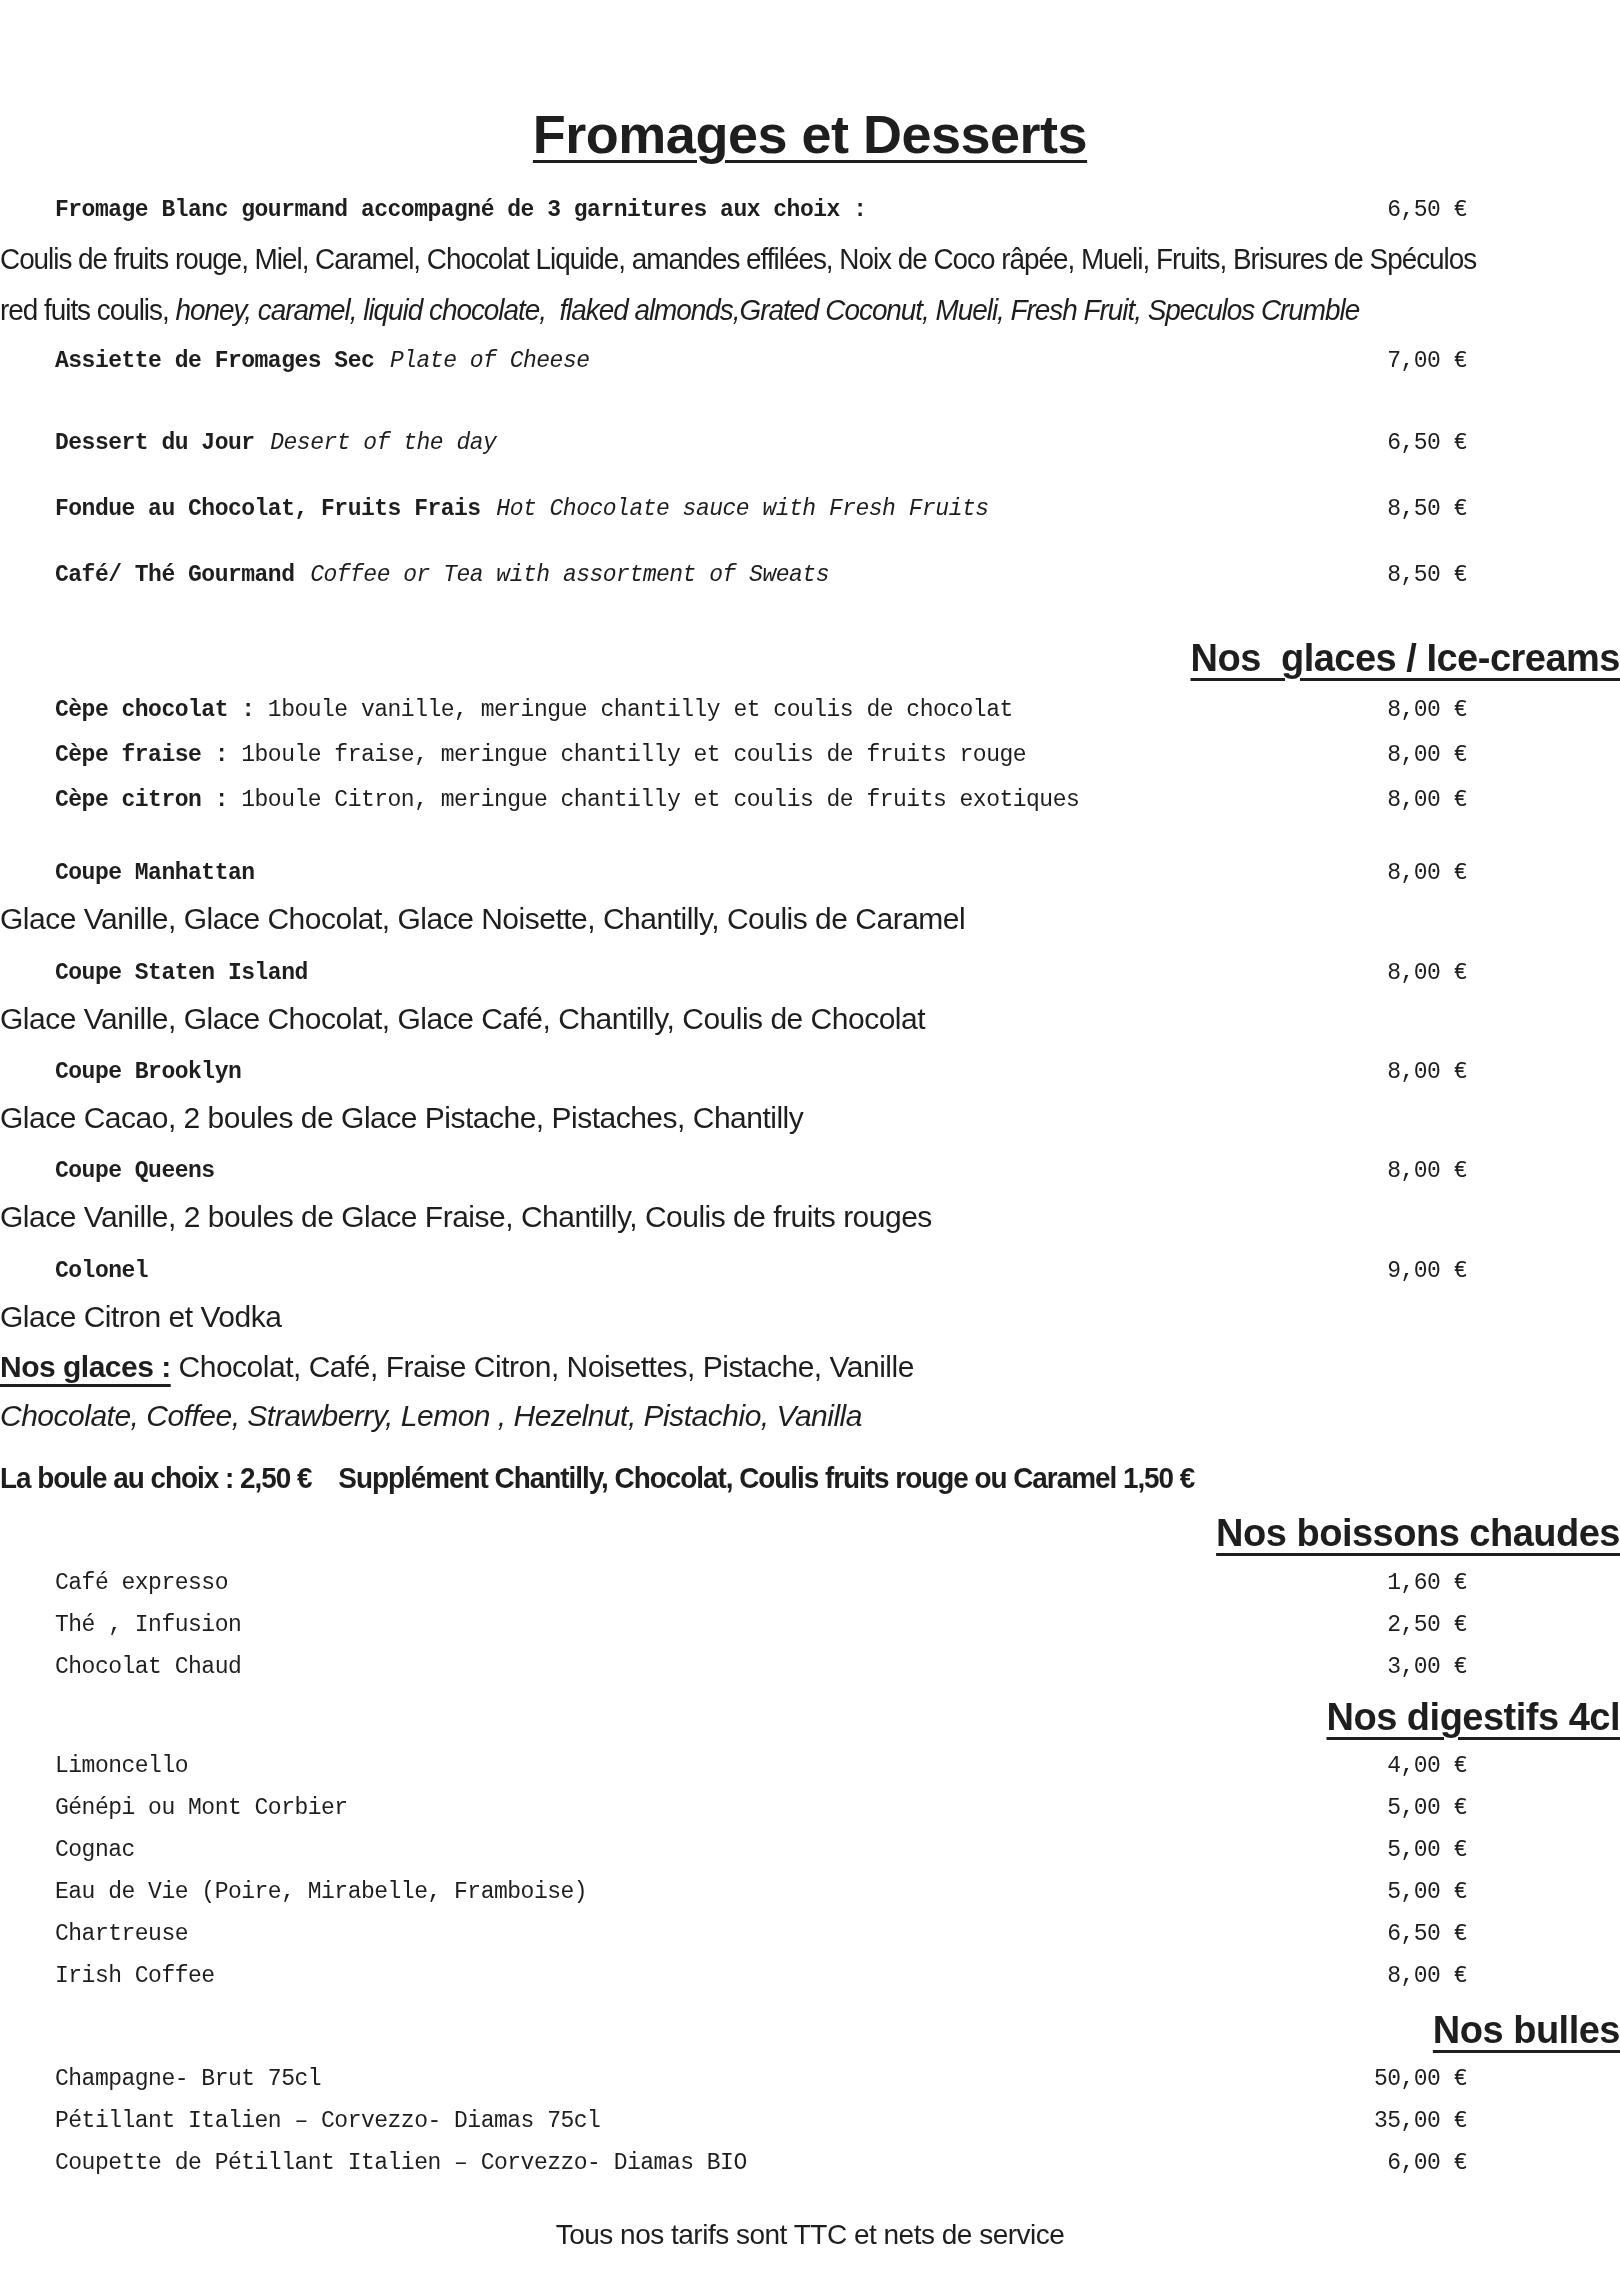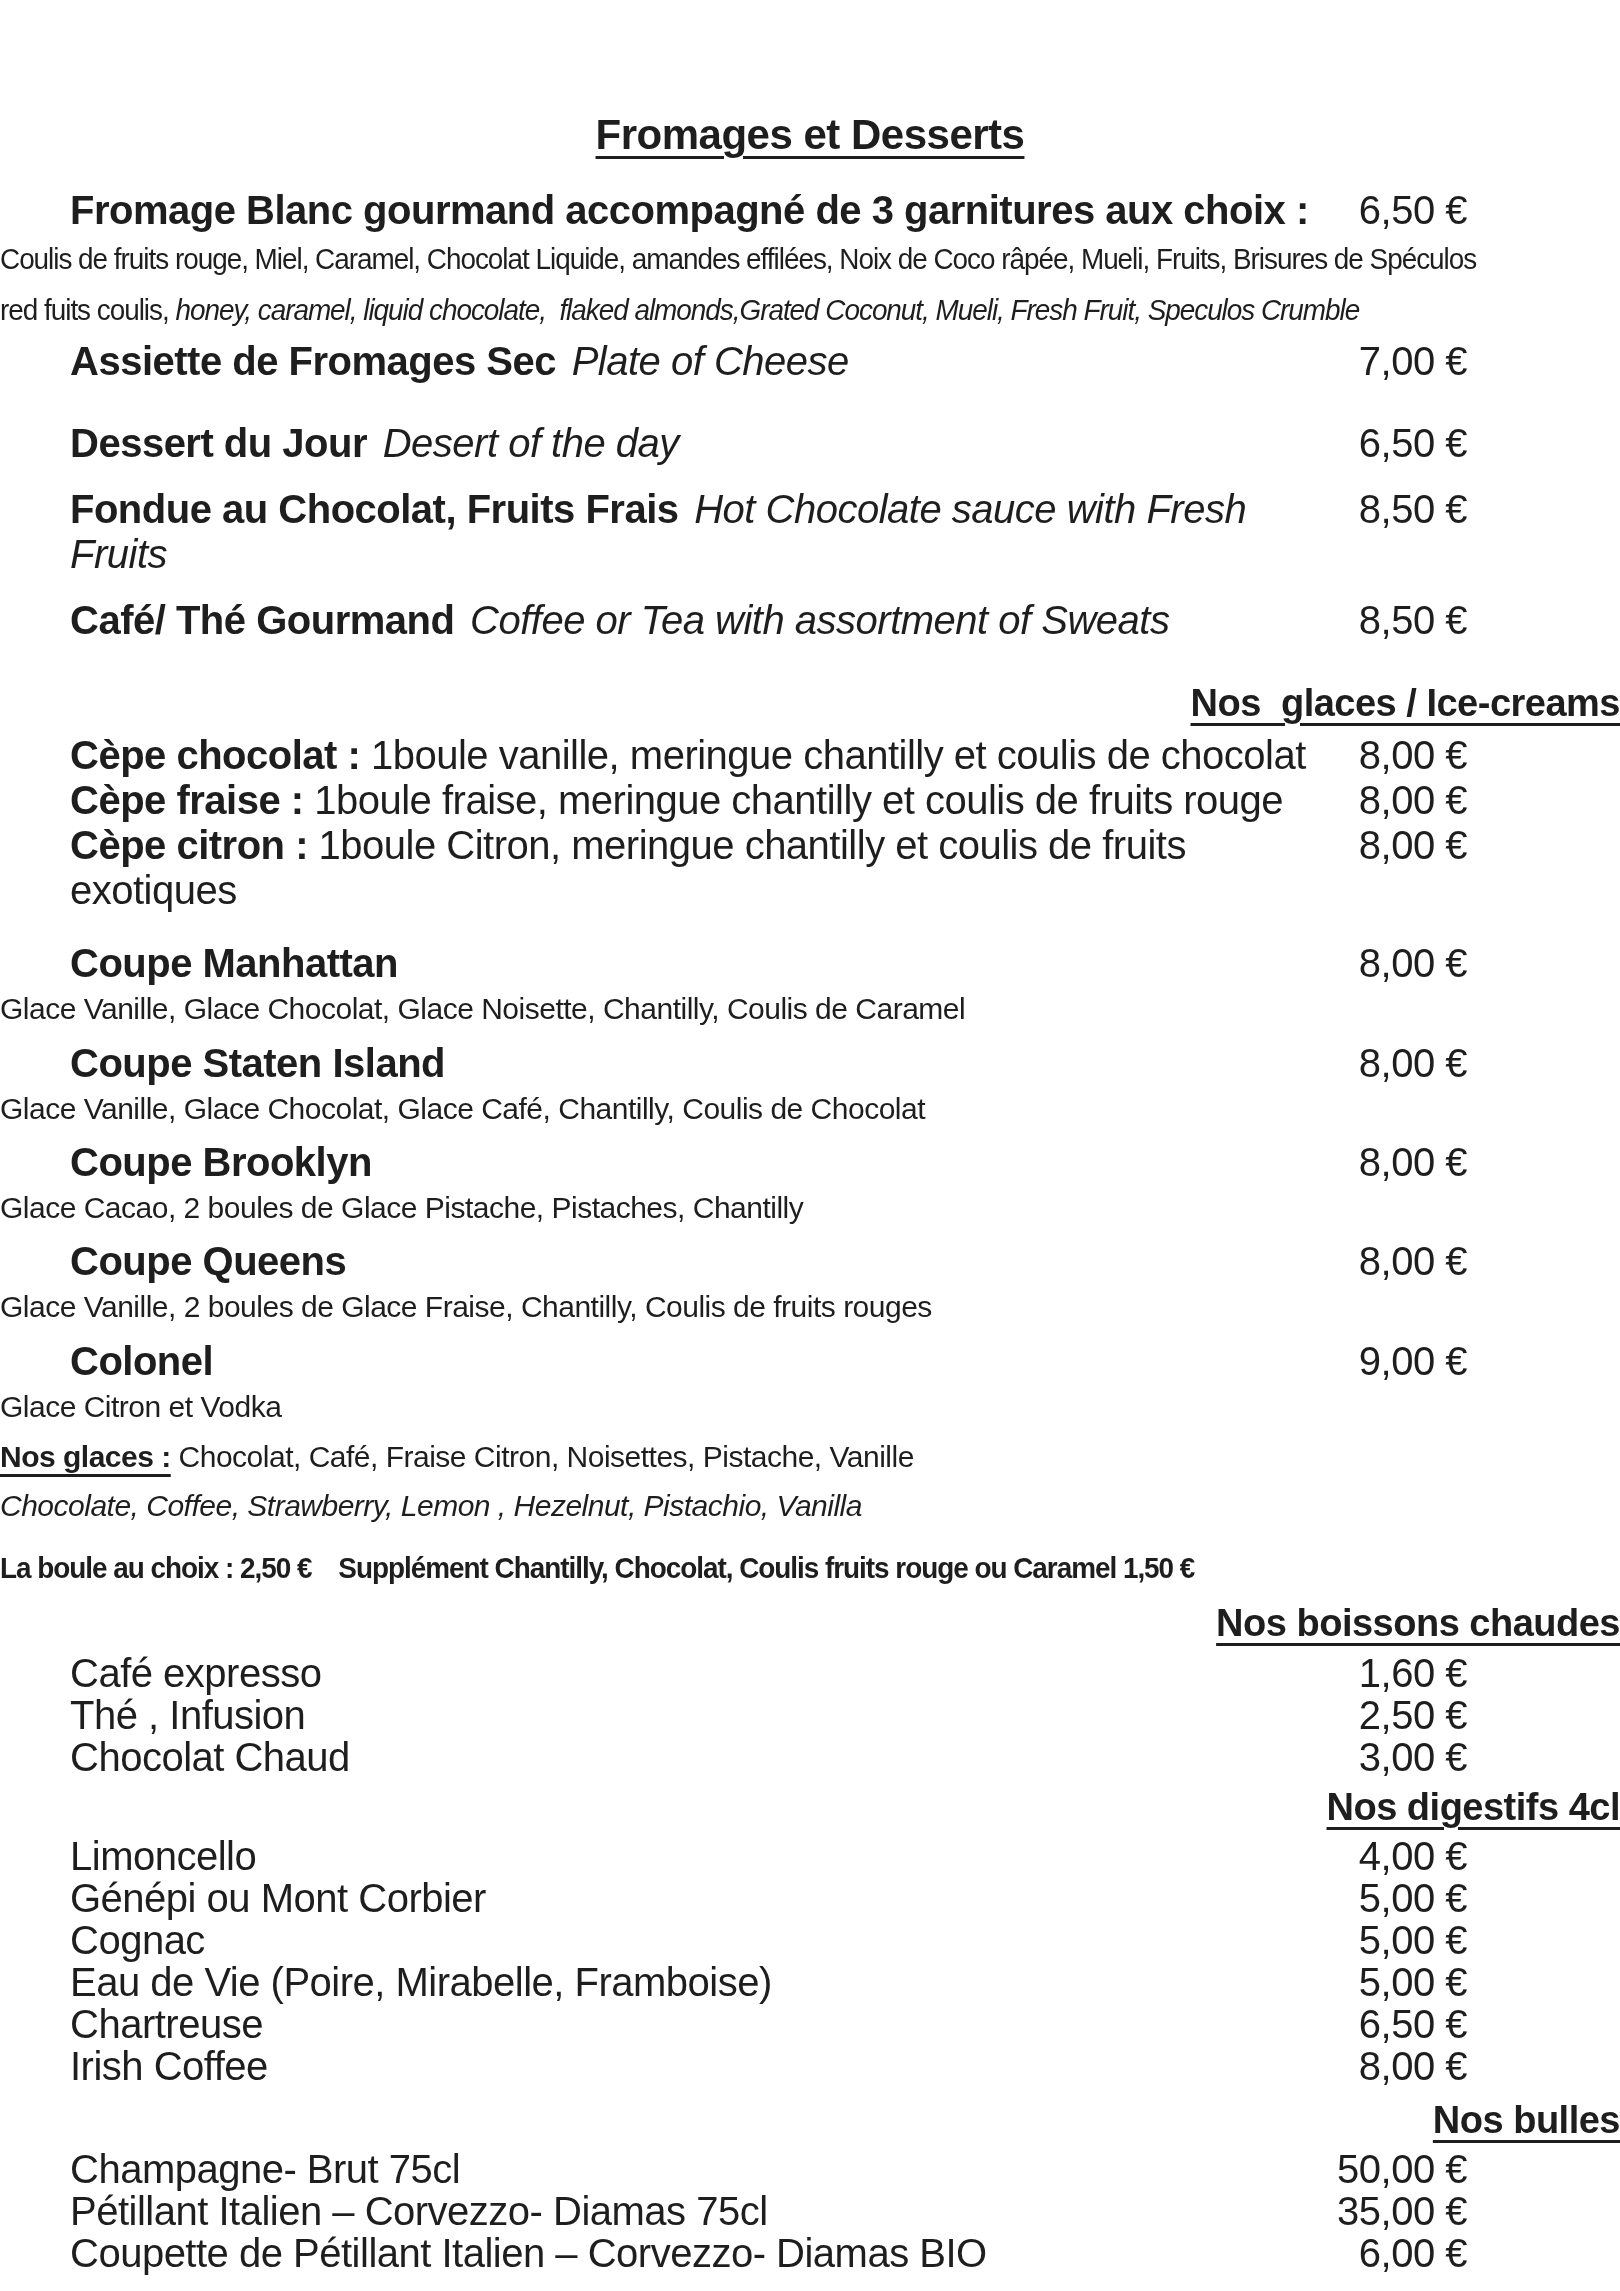--- a/index.html
+++ b/index.html
@@ -9,45 +9,46 @@
     height: 2292px;
     background: #fff;
     overflow: hidden;
     font-family: "Liberation Sans", "DejaVu Sans", sans-serif;
     color: #1e1e1e;
     letter-spacing: -0.5px;
   }
   .title {
     margin-top: 108px;
     text-align: center;
-    font-size: 42px;
+    font-size: 54px;
     font-weight: bold;
     line-height: 53px;
     white-space: pre;
   }
   .sect {
     text-align: right;
     font-size: 38px;
     font-weight: bold;
     line-height: 51px;
     white-space: pre;
   }
   .u {
     text-decoration: underline;
     text-decoration-thickness: 2.9px;
     text-underline-offset: 6.9px;
   }
   .row {
     display: flex;
     justify-content: space-between;
     align-items: baseline;
-    padding-left: 70px;
+    padding-left: 55px;
     padding-right: 153px;
-    font-size: 40px;
+    font-size: 23px;
     line-height: 45px;
+    font-family: Liberation Mono, monospace;
   }
   .row .name { flex: 1 1 auto; }
   .row .price { flex: 0 0 auto; text-align: right; min-width: 137px; white-space: nowrap; }
   .drink { line-height: 42px; }
   .desc {
     padding-right: 59px;
     font-size: 30px;
     line-height: 45px;
   }
   .fb-desc { line-height: 51px; }

